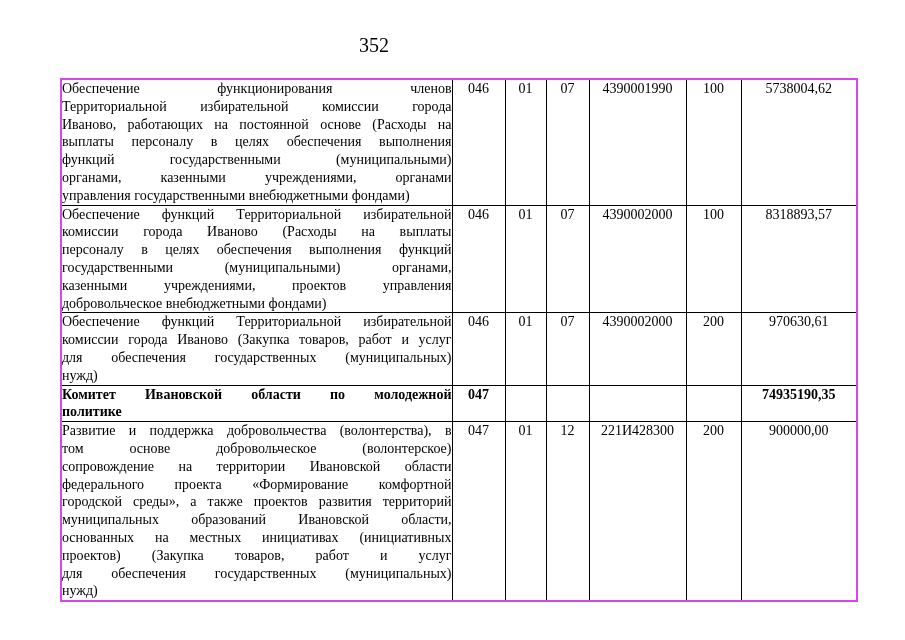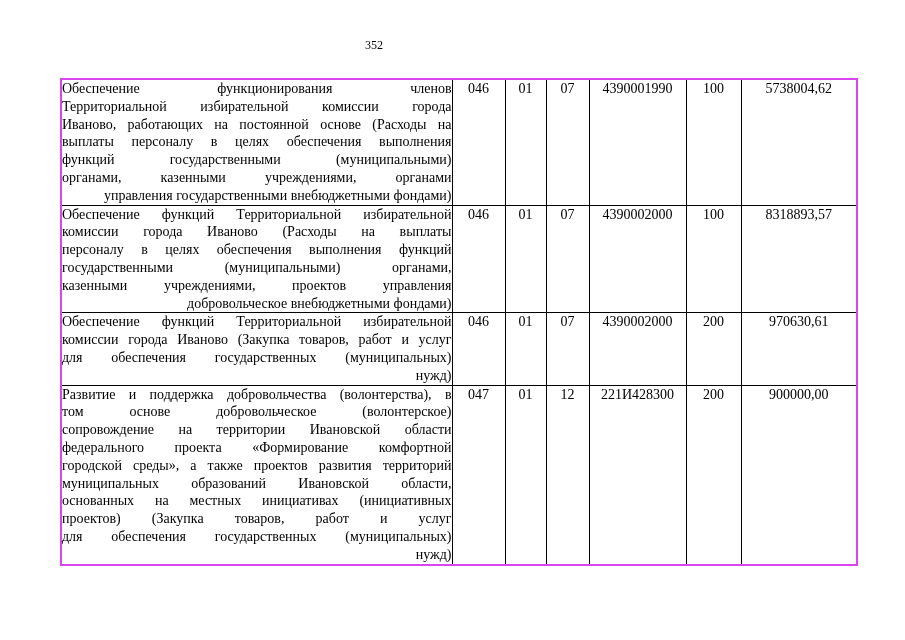--- a/index.html
+++ b/index.html
@@ -15,21 +15,21 @@
     height: 640px;
     background: #ffffff;
     overflow: hidden;
   }
   .page-number {
     position: absolute;
     top: 36px;
     left: 0;
     width: 748px;
     text-align: center;
-    font-size: 12px;
+    font-size: 20px;
     line-height: 18px;
   }
   table.budget {
     position: absolute;
     left: 60px;
     top: 78px;
     width: 796px;
     border-collapse: collapse;
     table-layout: fixed;
     border: 2px solid #d946ef;
@@ -47,21 +47,21 @@
   }
   td.num {
     text-align: center;
     padding-top: 1px;
   }
   .just {
     text-align: justify;
     text-align-last: justify;
   }
   .last {
-    text-align: right;
+    text-align: left;
   }
   tr.bold td {
     font-weight: bold;
   }
 </style>
 </head>
 <body>
 
 <div class="page">
   <div class="page-number">352</div>
@@ -117,20 +117,32 @@
             <div class="just">для обеспечения государственных (муниципальных)</div>
             <div class="last">нужд)</div>
           </td>
           <td class="num">046</td>
           <td class="num">01</td>
           <td class="num">07</td>
           <td class="num">4390002000</td>
           <td class="num">200</td>
           <td class="num">970630,61</td>
         </tr>
+        <tr class="bold">
+          <td class="desc">
+            <div class="just">Комитет Ивановской области по молодежной</div>
+            <div class="last">политике</div>
+          </td>
+          <td class="num">047</td>
+          <td class="num"></td>
+          <td class="num"></td>
+          <td class="num"></td>
+          <td class="num"></td>
+          <td class="num">74935190,35</td>
+        </tr>
         <tr>
           <td class="desc">
             <div class="just">Развитие и поддержка добровольчества (волонтерства), в</div>
             <div class="just">том основе добровольческое (волонтерское)</div>
             <div class="just">сопровождение на территории Ивановской области</div>
             <div class="just">федерального проекта «Формирование комфортной</div>
             <div class="just">городской среды», а также проектов развития территорий</div>
             <div class="just">муниципальных образований Ивановской области,</div>
             <div class="just">основанных на местных инициативах (инициативных</div>
             <div class="just">проектов) (Закупка товаров, работ и услуг</div>

